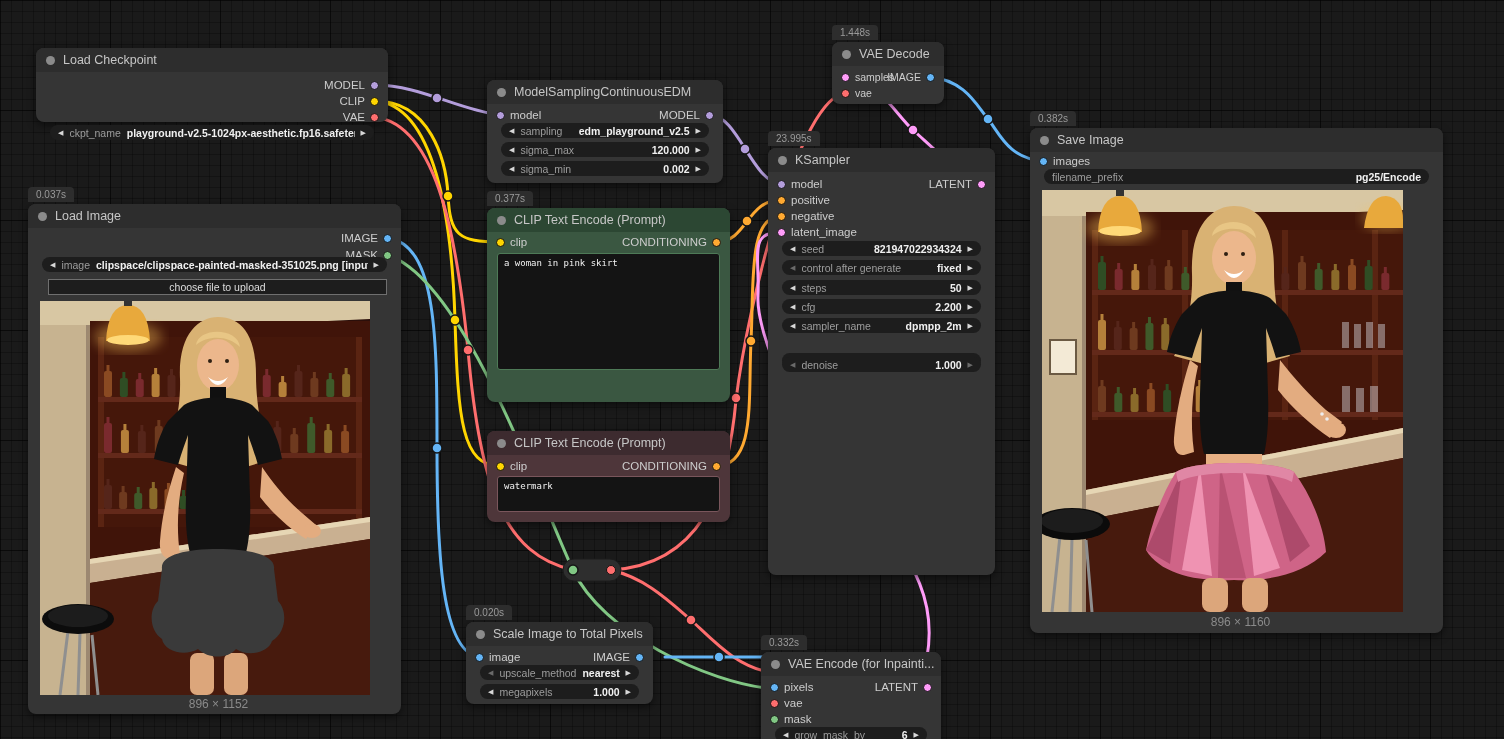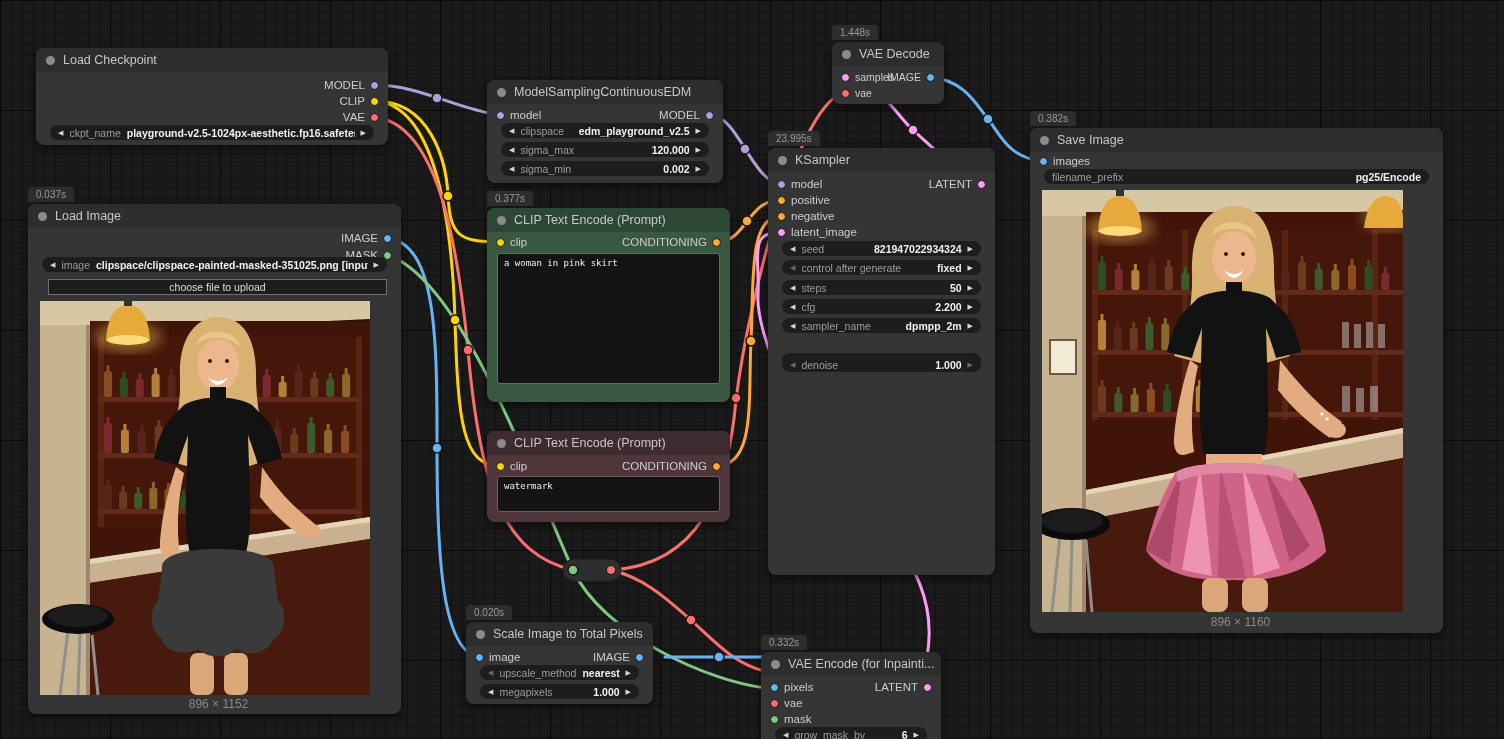--- a/index.html
+++ b/index.html
@@ -90,21 +90,21 @@
       <circle cx="747" cy="221" r="5" fill="#ffa931"></circle>
       <circle cx="751" cy="341" r="5" fill="#ffa931"></circle>
       <circle cx="437" cy="448" r="5" fill="#64b5f6"></circle>
       <circle cx="573" cy="570" r="5" fill="#81c784"></circle>
       <circle cx="719" cy="657" r="5" fill="#64b5f6"></circle>
       <circle cx="913" cy="130" r="5" fill="#ff9cf9"></circle>
       <circle cx="988" cy="119" r="5" fill="#64b5f6"></circle>
     </g>
   </svg>
 
-  <div class="node" style="left:36px;top:48px;width:352px;height:97px">
+  <div class="node" style="left:36px;top:48px;width:352px;height:74px">
     <div class="ntitle">
       <span class="ndot"></span>
       <span>Load Checkpoint</span>
     </div>
     <div class="srow out" style="top:29px">
       <span class="sdot" style="background:#b39ddb"></span>
       <span class="slbl">MODEL</span>
     </div>
     <div class="srow out" style="top:45px">
       <span class="sdot" style="background:#ffd500"></span>
@@ -285,21 +285,21 @@
     <div class="srow in" style="top:27px">
       <span class="sdot" style="background:#b39ddb"></span>
       <span class="slbl">model</span>
     </div>
     <div class="srow out" style="top:27px">
       <span class="sdot" style="background:#b39ddb"></span>
       <span class="slbl">MODEL</span>
     </div>
     <div class="widget" style="top:43px">
       <span class="warr">◀</span>
-      <span class="wname">clipspace</span>
+      <span class="wname">sampling</span>
       <span class="wval">edm_playground_v2.5</span>
       <span class="warr">▶</span>
     </div>
     <div class="widget" style="top:62px">
       <span class="warr">◀</span>
       <span class="wname">sigma_max</span>
       <span class="wval">120.000</span>
       <span class="warr">▶</span>
     </div>
     <div class="widget" style="top:81px">
@@ -317,21 +317,21 @@
       <span>CLIP Text Encode (Prompt)</span>
     </div>
     <div class="srow in" style="top:26px">
       <span class="sdot" style="background:#ffd500"></span>
       <span class="slbl">clip</span>
     </div>
     <div class="srow out" style="top:26px">
       <span class="sdot" style="background:#ffa931"></span>
       <span class="slbl">CONDITIONING</span>
     </div>
-    <div class="prompt" style="top:45px;height:131px">a woman in pink skirt</div>
+    <div class="prompt" style="top:45px;height:117px">a woman in pink skirt</div>
   </div>
 
   <div class="node red" style="left:487px;top:431px;width:243px;height:91px">
     <div class="ntitle">
       <span class="ndot"></span>
       <span>CLIP Text Encode (Prompt)</span>
     </div>
     <div class="srow in" style="top:27px">
       <span class="sdot" style="background:#ffd500"></span>
       <span class="slbl">clip</span>

